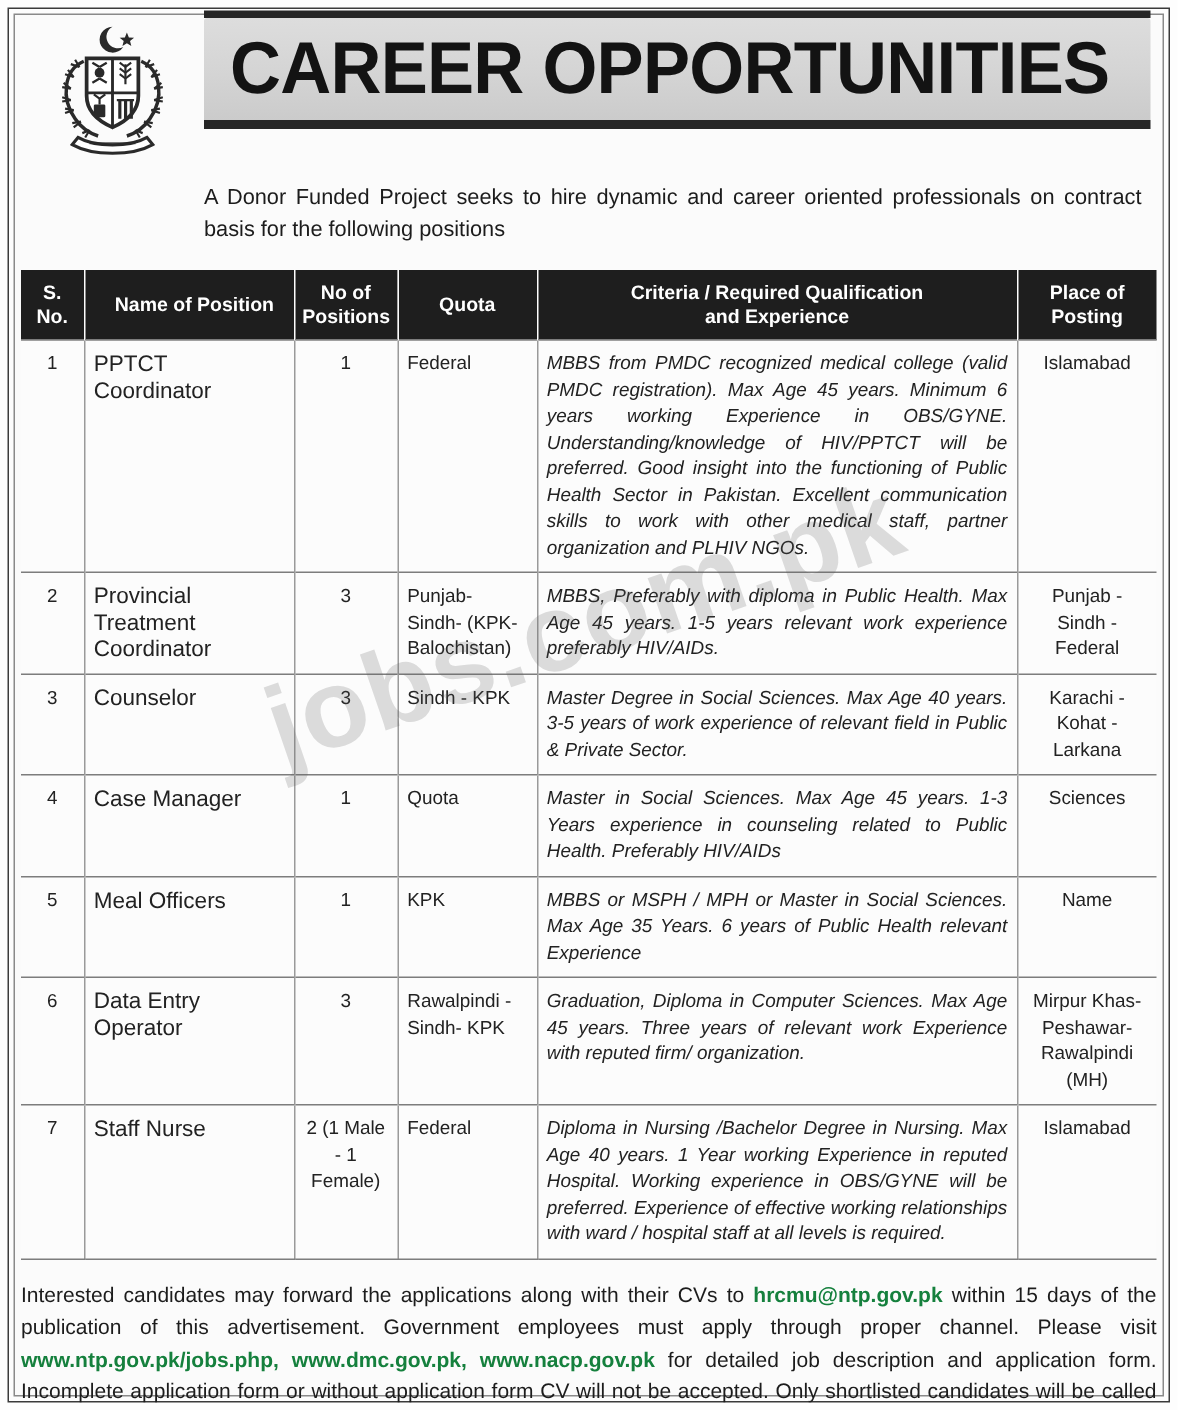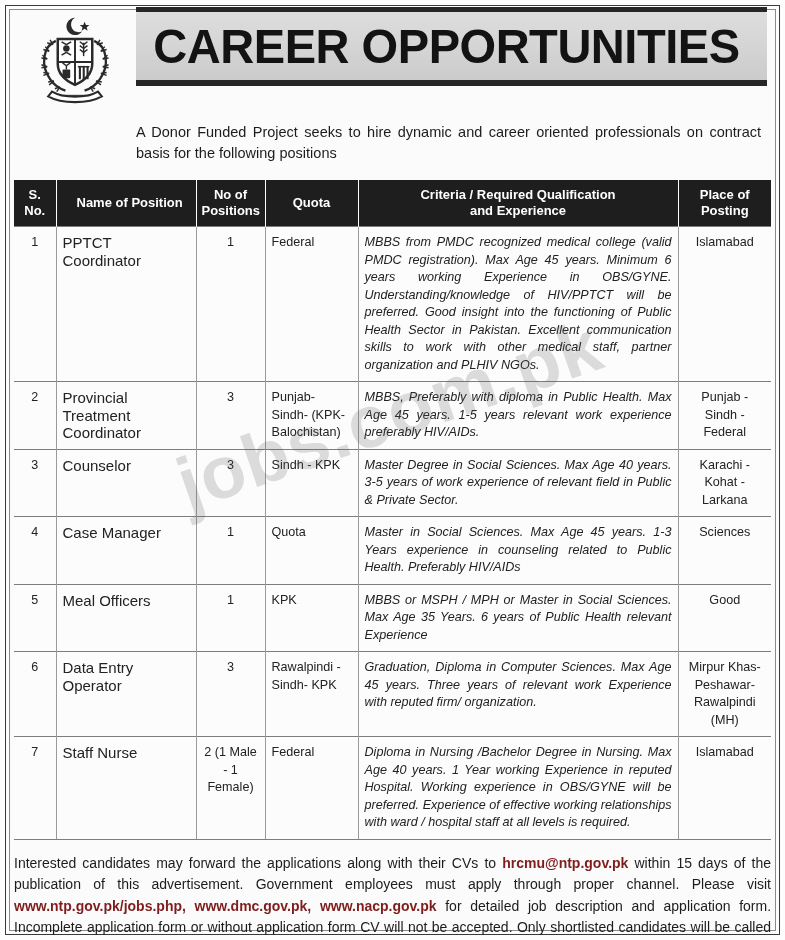--- a/index.html
+++ b/index.html
@@ -142,21 +142,21 @@
 
   
   .footer {
     margin-top: 13px;
     width: 757px;
     font-size: 14px;
     line-height: 21.5px;
     text-align: justify;
     color: #1c1c1c;
   }
-  .footer b { font-weight: 700; color: #7f1d1d; }
+  .footer b { font-weight: 700; color: #15803d; }
 
   
   .watermark {
     position: absolute;
     left: 168px; top: 372px;
     font-size: 74px;
     font-weight: 700;
     color: rgba(90,90,90,0.20);
     transform: rotate(-19deg);
     pointer-events: none;
@@ -302,21 +302,21 @@
             <td class="c-quota">Quota</td>
             <td class="c-crit">Master in Social Sciences. Max Age 45 years. 1-3 Years experience in counseling related to Public Health. Preferably HIV/AIDs</td>
             <td class="c-place">Sciences</td>
           </tr>
           <tr>
             <td class="c-sno">5</td>
             <td class="c-name">Meal Officers</td>
             <td class="c-pos">1</td>
             <td class="c-quota">KPK</td>
             <td class="c-crit">MBBS or MSPH / MPH or Master in Social Sciences. Max Age 35 Years. 6 years of Public Health relevant Experience</td>
-            <td class="c-place">Good</td>
+            <td class="c-place">Name</td>
           </tr>
           <tr>
             <td class="c-sno">6</td>
             <td class="c-name">Data Entry Operator</td>
             <td class="c-pos">3</td>
             <td class="c-quota">Rawalpindi - Sindh- KPK</td>
             <td class="c-crit">Graduation, Diploma in Computer Sciences. Max Age 45 years. Three years of relevant work Experience with reputed firm/ organization.</td>
             <td class="c-place">Mirpur Khas- Peshawar- Rawalpindi (MH)</td>
           </tr>
           <tr>

